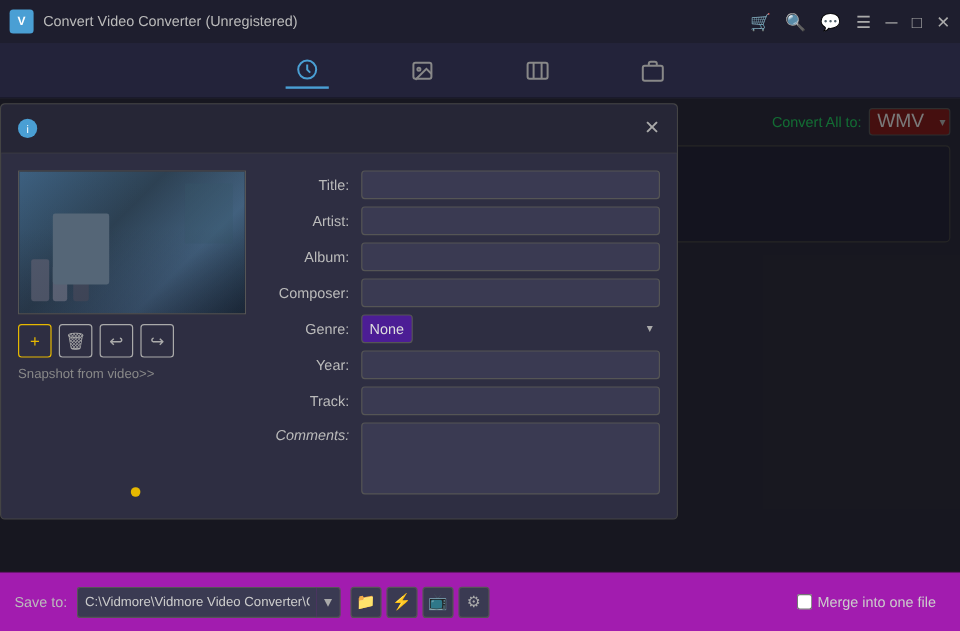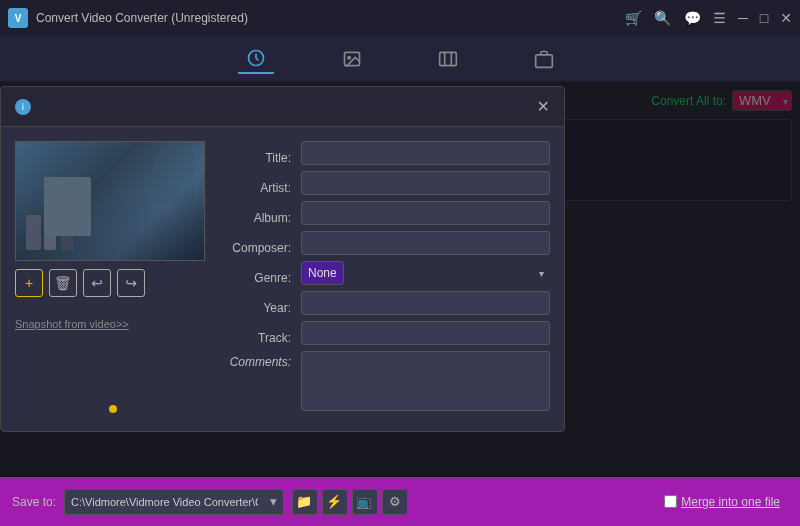--- a/index.html
+++ b/index.html
@@ -166,31 +166,30 @@
       display: flex; align-items: center; justify-content: center;
       font-size: 14px;
     }
     .thumb-btn.add-btn {
       border-color: #e6b800;
       color: #e6b800;
     }
     .snapshot-text {
       font-size: 11px;
       color: #888;
-      margin-top: 21px;
-      text-decoration: underline;
+      margin-top: 8px;
     }
 
     
     .form-panel {
       flex: 1;
     }
     .form-row {
       display: flex;
-      align-items: flex-end;
+      align-items: center;
       margin-bottom: 6px;
     }
     .form-label {
       width: 70px;
       text-align: right;
       margin-right: 10px;
       color: #bbb;
       font-size: 12px;
       flex-shrink: 0;
     }
@@ -316,26 +315,26 @@
       align-items: center;
       gap: 6px;
       margin-bottom: 8px;
       justify-content: flex-end;
     }
     .convert-all-label {
       color: #22c55e;
       font-size: 12px;
     }
     .convert-all-select {
-      background: #be185d;
+      background: #7f1d1d;
       border: 1px solid #555;
       color: #ddd;
       border-radius: 3px;
       padding: 2px 20px 2px 6px;
-      font-size: 13px;
+      font-size: 16px;
       appearance: none;
       cursor: pointer;
     }
     .convert-all-select-wrapper {
       position: relative;
     }
     .convert-all-select-wrapper::after {
       content: '▾';
       position: absolute;
       right: 4px; top: 50%;
@@ -450,21 +449,21 @@
       width: 26px; height: 26px;
       background: #3a3a52;
       border: 1px solid #555;
       border-radius: 3px;
       color: #aaa;
       display: flex; align-items: center; justify-content: center;
       cursor: pointer; font-size: 13px;
     }
     .merge-checkbox-area {
       display: flex; align-items: center; gap: 4px;
-      margin-left: auto; margin-right: 8px; text-decoration: underline;
+      margin-left: auto; margin-right: 8px;
     }
     .merge-checkbox-area input { cursor: pointer; }
     .convert-all-btn {
       background: #4a9fd4;
       border: none;
       border-radius: 3px;
       color: white;
       padding: 6px 18px;
       font-size: 13px;
       cursor: pointer;

